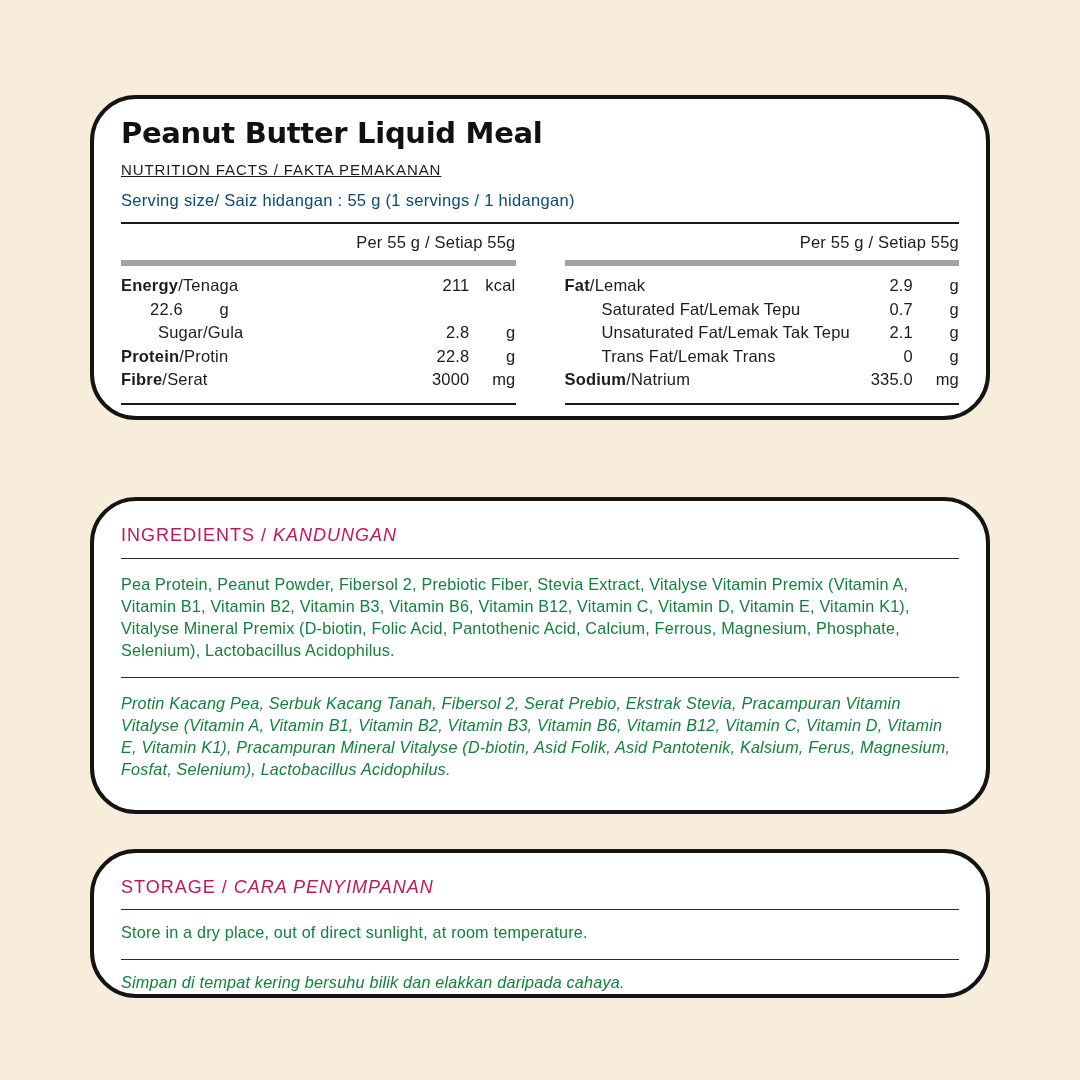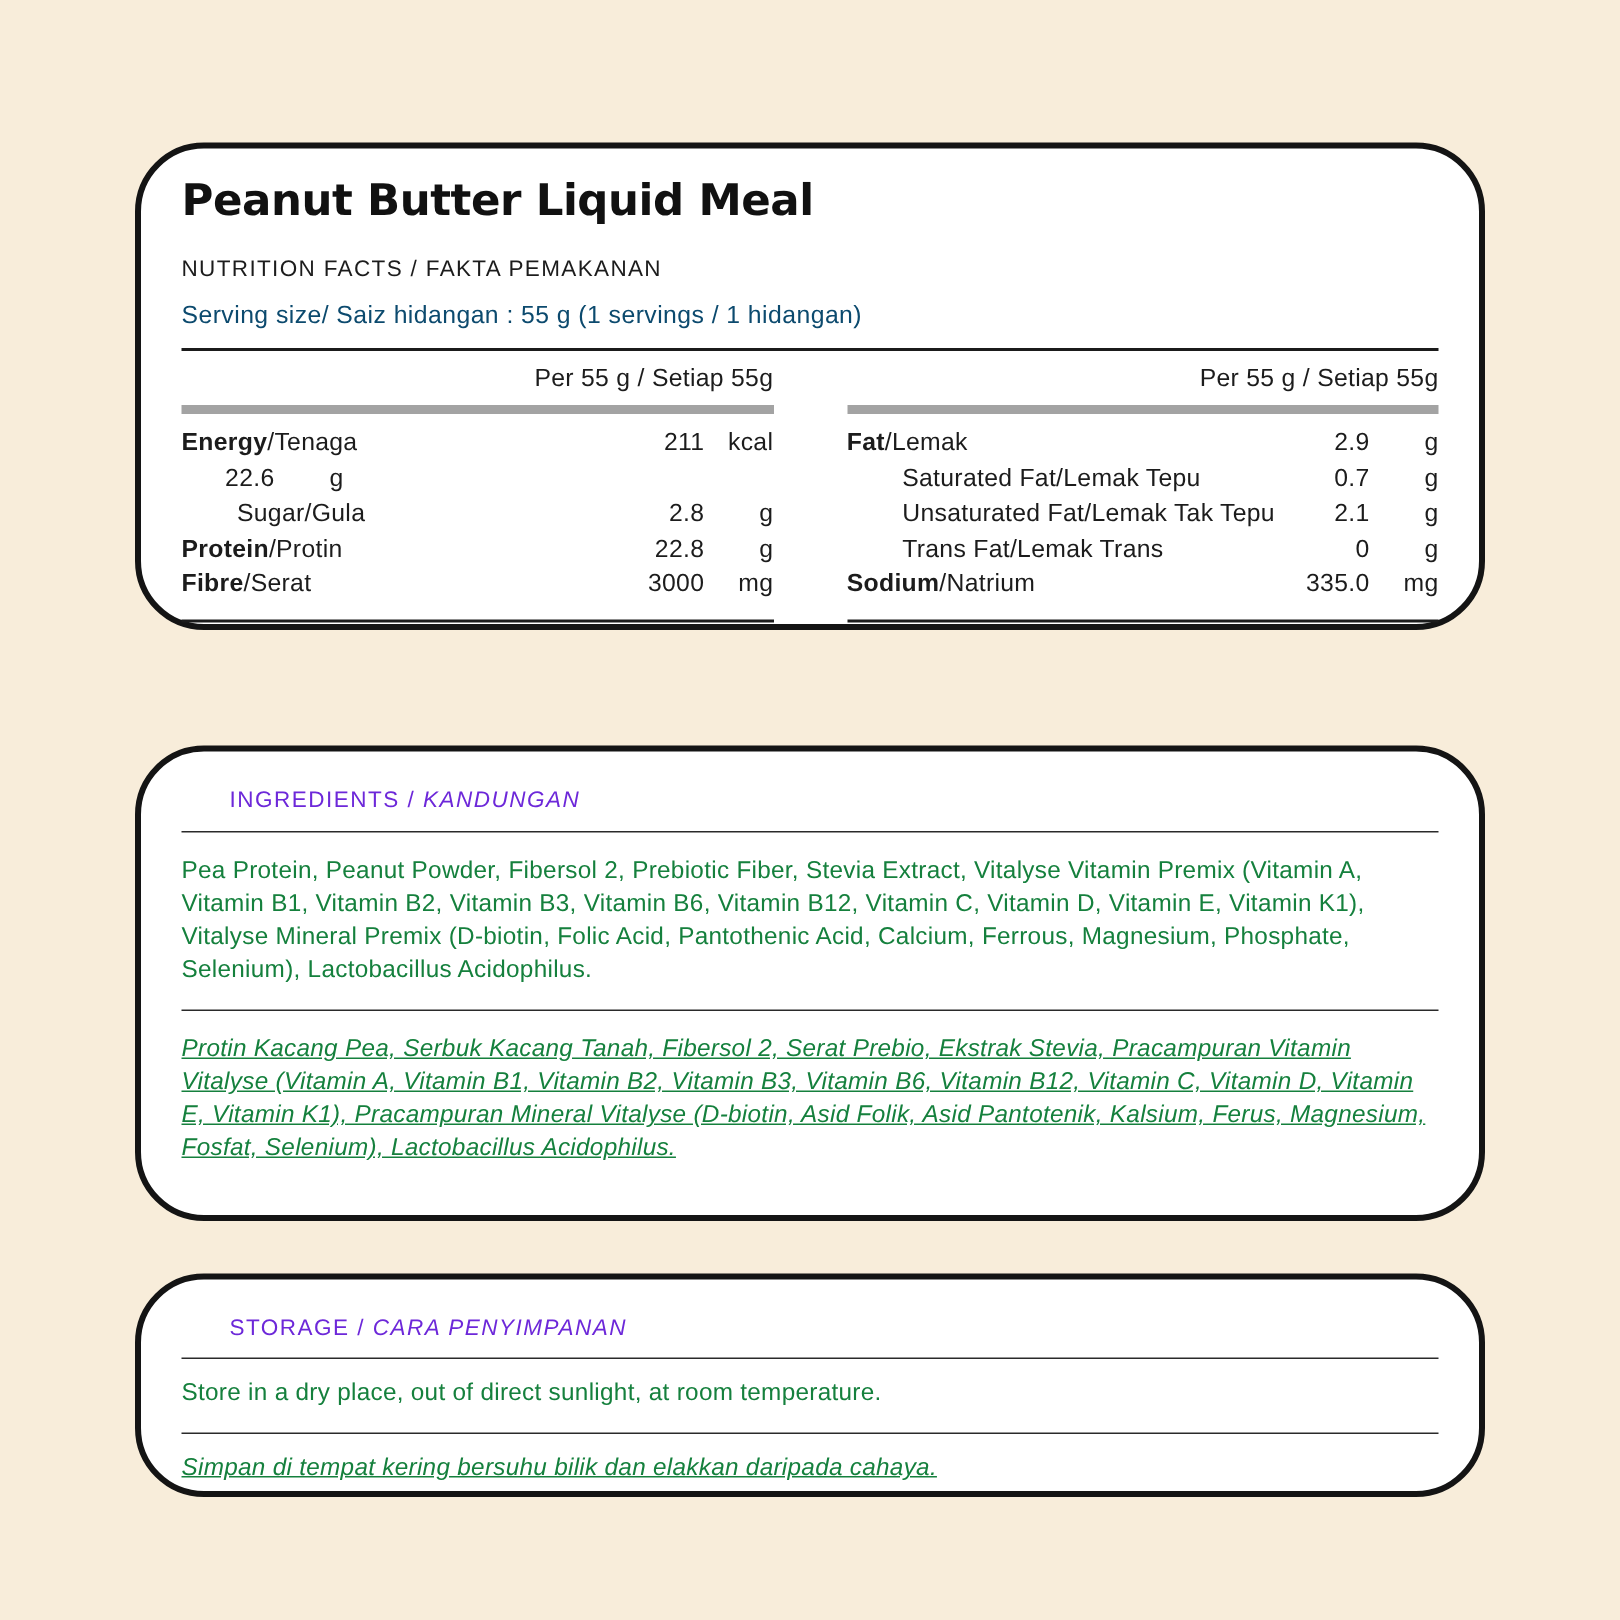--- a/index.html
+++ b/index.html
@@ -32,24 +32,25 @@
   .product-title {
     margin: 19px 0 0 0;
     font-family: "DejaVu Sans", sans-serif;
     font-weight: 800;
     font-size: 29px;
     line-height: 30px;
     letter-spacing: -0.3px;
     color: #111111;
   }
   .subtitle {
-    margin-top: 23px;
+    margin-top: 13px;
     font-size: 15px;
     letter-spacing: 0.9px;
     color: #1c1c1c;
+    text-decoration: underline;
   }
   .serving-line {
     margin-top: 13px;
     font-size: 16.5px;
     letter-spacing: 0.3px;
     color: #0c4a6e;
   }
   .full-rule {
     margin-top: 12px;
     border-top: 2px solid #1b1b1b;
@@ -90,38 +91,37 @@
     white-space: nowrap;
   }
   .nrow .nunit {
     width: 46px;
     text-align: right;
     white-space: nowrap;
   }
 
   .section-header {
     margin-top: 24px;
-    font-size: 15px;
+    font-size: 18px;
     letter-spacing: 1px;
-    color: #6d28d9;
-    margin-left: 32px;
+    color: #be185d;
   }
   .section-header .ms { font-style: italic; }
   .thin-rule {
     margin-top: 12px;
     border-top: 1.8px solid #2a2a2a;
   }
   .body-text {
     margin-top: 14px;
     font-size: 16.2px;
     line-height: 22px;
     letter-spacing: 0.2px;
     color: #15803d;
   }
-  .body-text.italic { font-style: italic; text-decoration: underline; }
+  .body-text.italic { font-style: italic; }
   #storage-card .thin-rule { margin-top: 11px; }
   #storage-card .body-text { margin-top: 11px; }
 </style>
 </head>
 <body>
 
 <section class="card" id="nutrition-card">
   <h1 class="product-title">Peanut Butter Liquid Meal</h1>
   <div class="subtitle">NUTRITION FACTS / FAKTA PEMAKANAN</div>
   <div class="serving-line">Serving size/ Saiz hidangan : 55 g (1 servings / 1 hidangan)</div>

